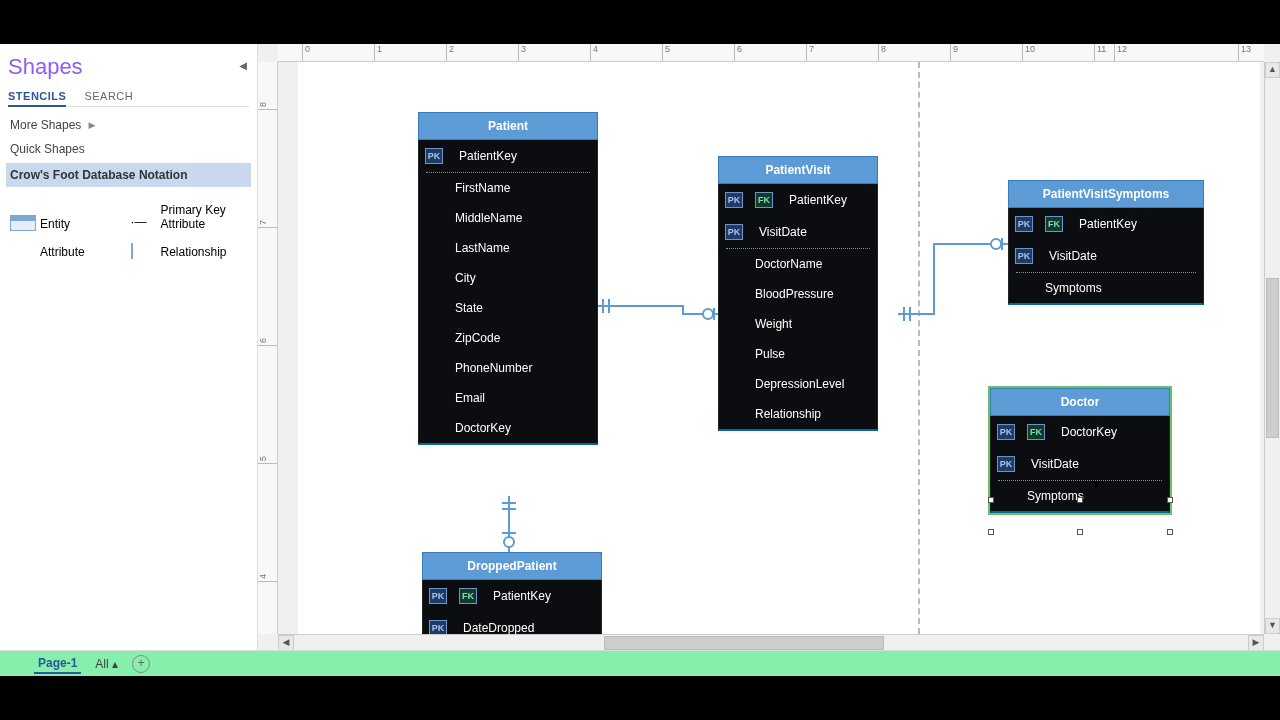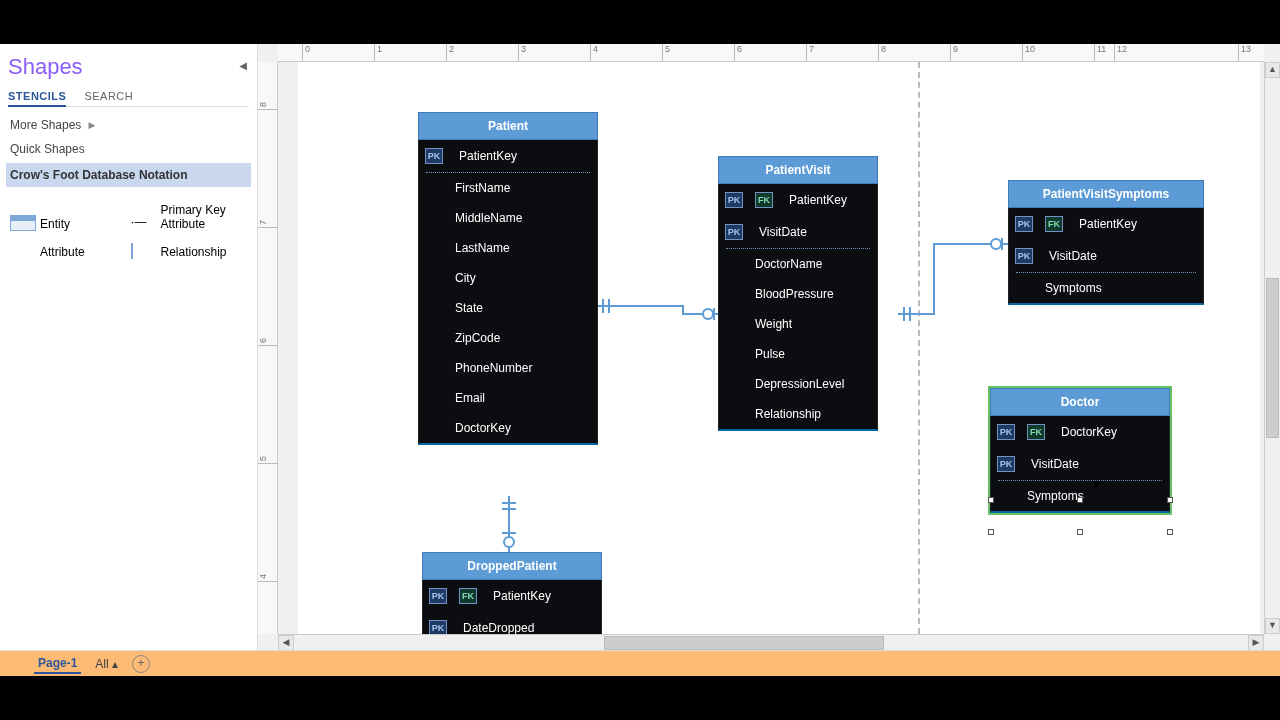--- a/index.html
+++ b/index.html
@@ -47,21 +47,21 @@
 .badge.pk{background:#1f3a63;color:#9fc4f2}
 .badge.fk{background:#123a2b;color:#7fd9b8}
 .col-name{margin-left:30px}
 .row.haskey .col-name{margin-left:4px}
 .selected{outline:2px solid #67c267}
 .handle{position:absolute;width:6px;height:6px;background:#fff;border:1px solid #555}
 .connector{position:absolute;pointer-events:none}
 .connector line,.connector polyline{stroke:#5c9bd5;stroke-width:2;fill:none}
 .connector circle{fill:#fff;stroke:#5c9bd5;stroke-width:2}
 .connector .bar{stroke:#5c9bd5;stroke-width:2}
-.footer{height:26px;background:#fdba74;border-top:1px solid #ddd;display:flex;align-items:center;gap:14px;padding:0 14px 0 34px}
+.footer{height:26px;background:#86efac;border-top:1px solid #ddd;display:flex;align-items:center;gap:14px;padding:0 14px 0 34px}
 .footer .pg{color:#2b579a;border-bottom:2px solid #2b579a;padding:2px 4px;font-weight:600}
 .footer .all{color:#444;cursor:pointer}
 .footer .add{width:18px;height:18px;border:1px solid #888;border-radius:50%;text-align:center;line-height:15px;color:#666;cursor:pointer}
 .cursor{position:absolute;left:793px;top:413px;font-size:14px;color:#000;pointer-events:none;transform:rotate(-20deg)}
 </style>
 </head>
 <body>
 
 <div class="app">
  <div class="main">

